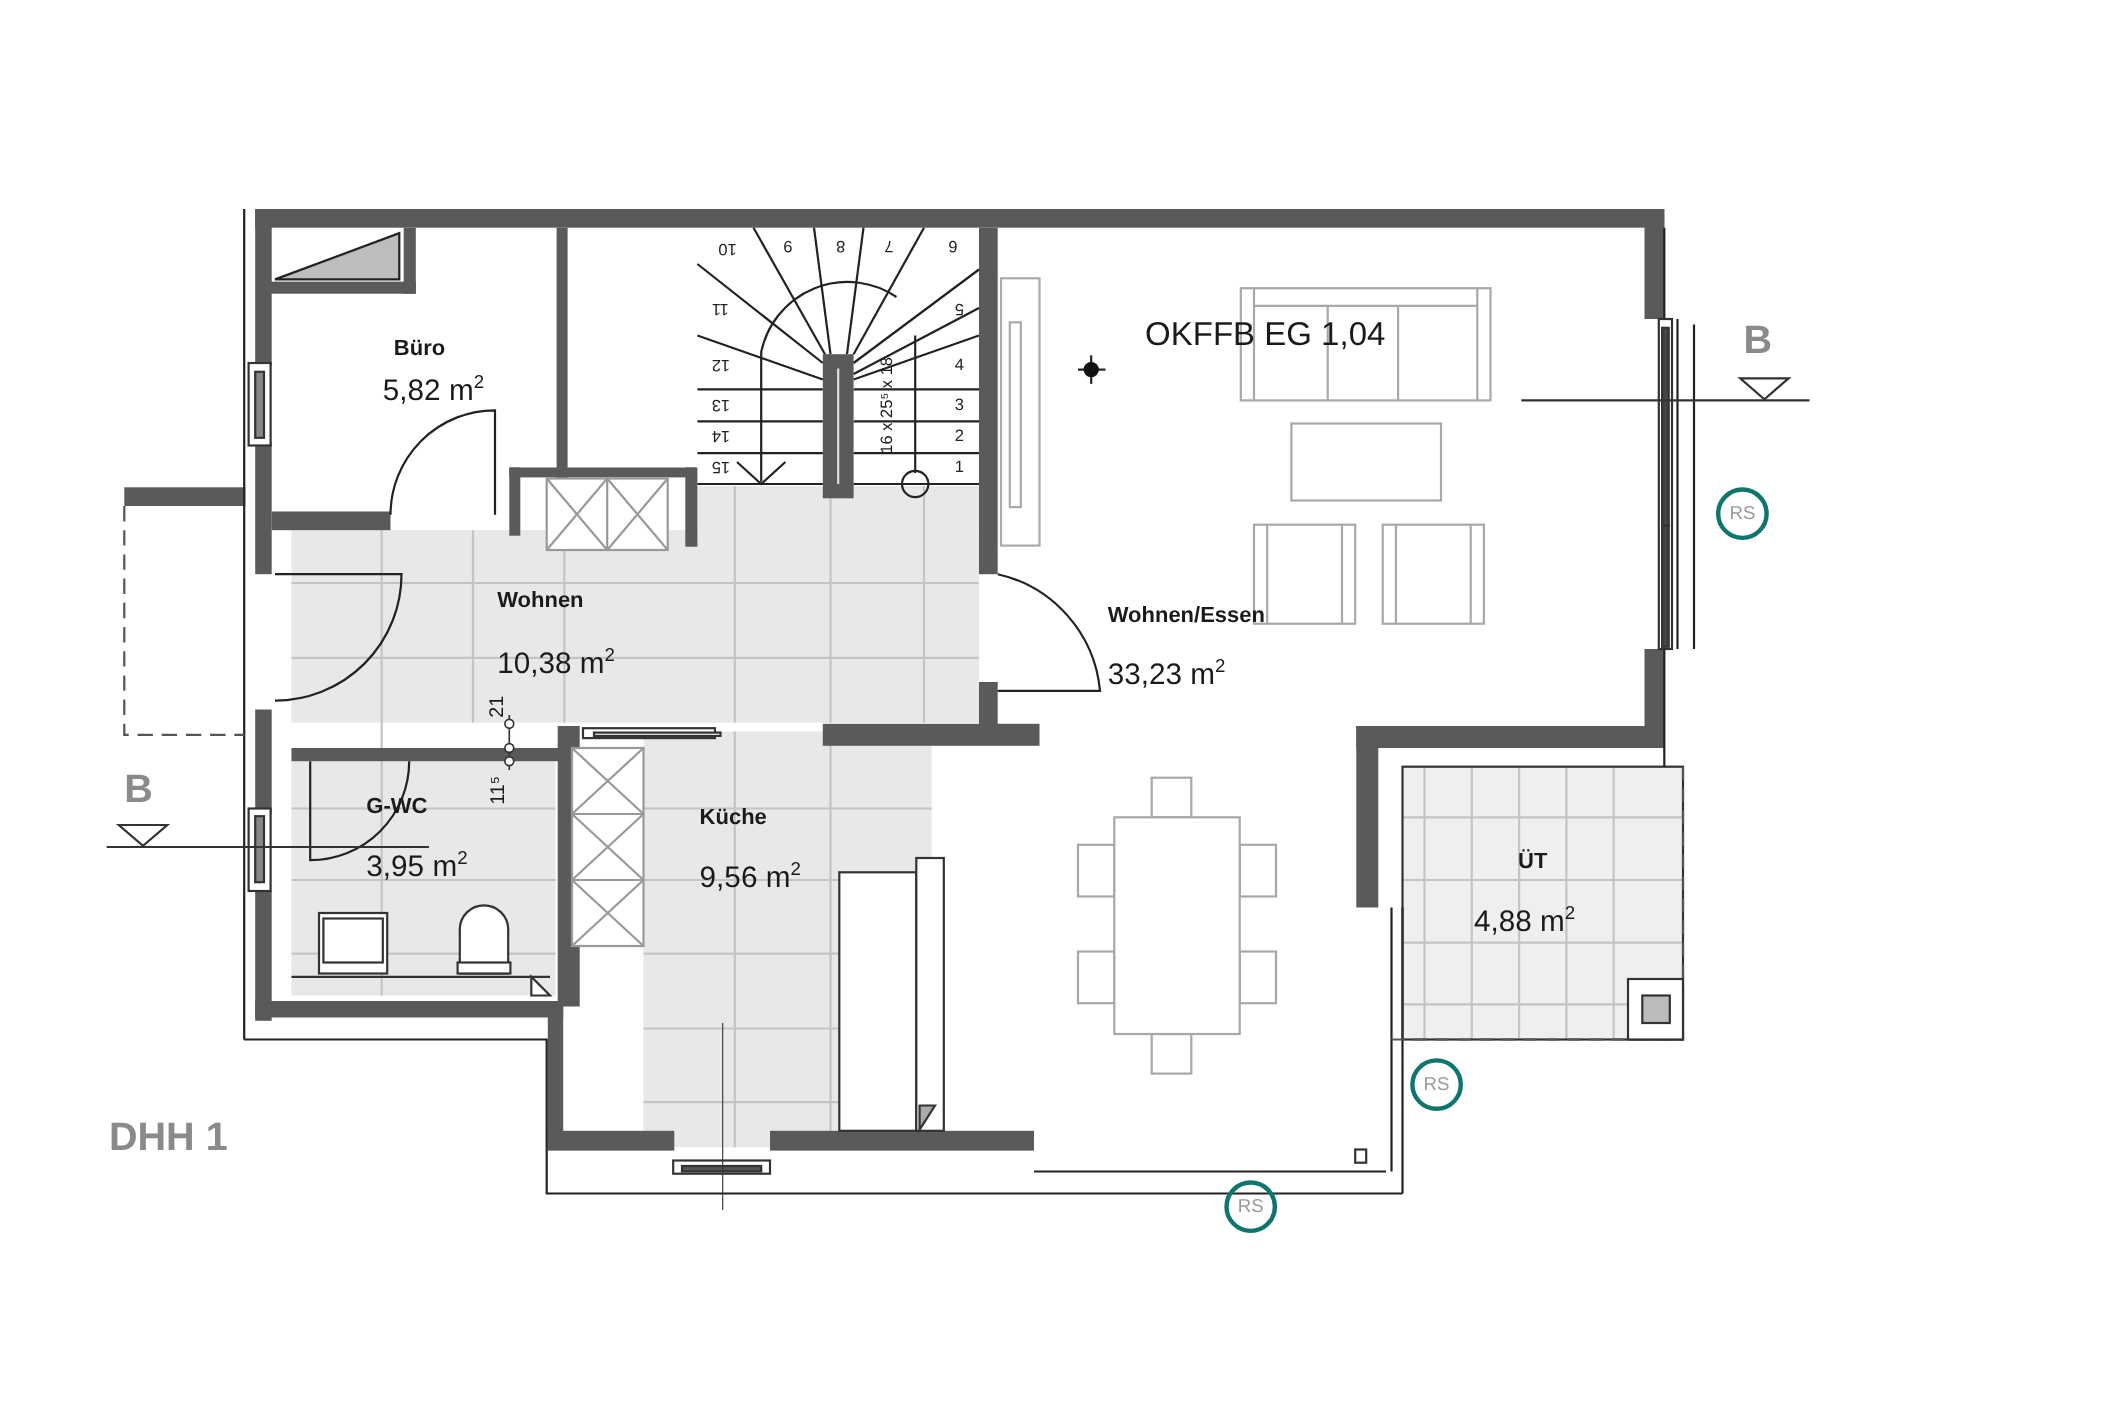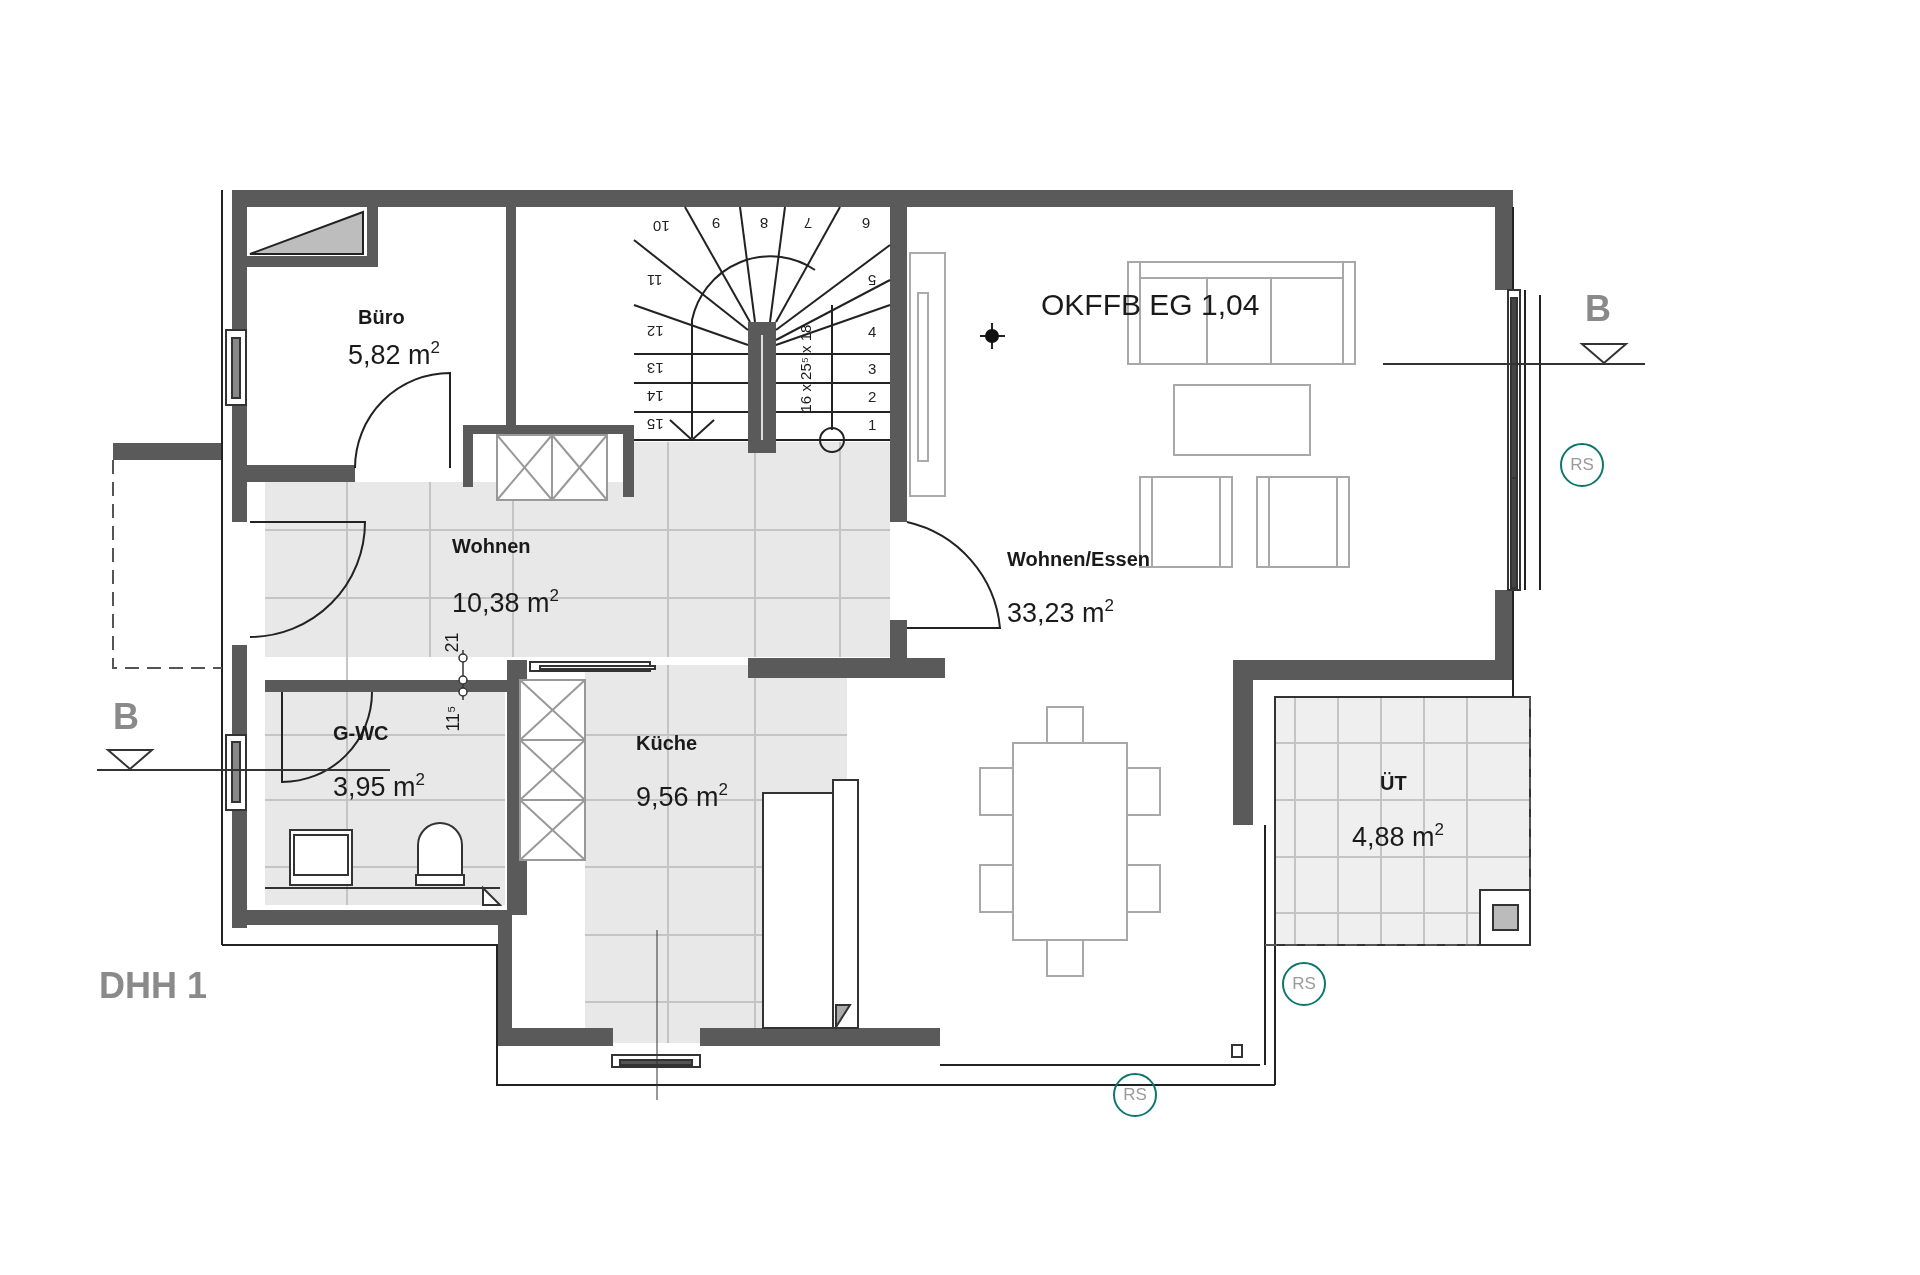--- a/index.html
+++ b/index.html
@@ -3,21 +3,21 @@
 <meta charset="utf-8">
 <style>
   html, body { margin:0; padding:0; background:#ffffff; }
   body { width:1920px; height:1275px; position:relative; overflow:hidden; font-family:"Liberation Sans", sans-serif; }
   #plan { position:absolute; left:0; top:0; width:1920px; height:1275px; }
   .lbl { position:absolute; white-space:nowrap; color:#1a1a1a; font-family:"Liberation Sans", sans-serif; }
   .room-name { font-weight:bold; font-size:20px; }
   .room-area { font-size:27px; }
   .room-area sup { font-size:17px; vertical-align:top; position:relative; top:-2px; }
   .grey-label { color:#8a8a8a; font-weight:bold; }
-  .rs { position:absolute; width:40px; height:40px; border:2px solid #0f766e; border-radius:50%; color:#9a9a9a; font-size:17px; text-align:center; line-height:40px; }
+  .rs { position:absolute; width:40px; height:40px; border:4px solid #0f766e; border-radius:50%; color:#9a9a9a; font-size:17px; text-align:center; line-height:40px; }
   .stair-num { position:absolute; font-size:15px; color:#222; }
   .flip { transform:rotate(180deg); }
   .rot90 { transform:rotate(-90deg); }
 </style>
 </head>
 <body>
 
 <svg id="plan" viewBox="0 0 1920 1275" xmlns="http://www.w3.org/2000/svg">
 
   <g fill="#e8e8e8" stroke="none">
@@ -253,24 +253,24 @@
 <div class="lbl room-name" style="left:333px;top:722px;">G-WC</div>
 <div class="lbl room-area" style="left:333px;top:772px;"><span>3,95</span> <span>m</span><sup>2</sup></div>
 
 <div class="lbl room-name" style="left:636px;top:732px;">Küche</div>
 <div class="lbl room-area" style="left:636px;top:782px;"><span>9,56</span> <span>m</span><sup>2</sup></div>
 
 <div class="lbl room-name" style="left:1007px;top:548px;">Wohnen/Essen</div>
 <div class="lbl room-area" style="left:1007px;top:598px;"><span>33,23</span> <span>m</span><sup>2</sup></div>
 
 <div class="lbl room-name" style="left:1343px;top:772px;margin-left:37px;">ÜT</div>
-<div class="lbl room-area" style="left:1340px;top:822px;padding-left:12px;"><span>4,88</span> <span>m</span><sup>2</sup></div>
+<div class="lbl room-area" style="left:1340px;top:822px;"><span>4,88</span> <span>m</span><sup>2</sup></div>
 
 <div class="lbl" style="left:1009px;top:288px;font-size:30px;margin-left:32px;">OKFFB EG 1,04</div>
-<div class="lbl grey-label" style="left:99px;top:965px;font-size:36px;">DHH 1</div>
+<div class="lbl grey-label" style="left:99px;top:1012px;font-size:36px;">DHH 1</div>
 <div class="lbl grey-label" style="left:1585px;top:288px;font-size:36px;">B</div>
 <div class="lbl grey-label" style="left:113px;top:696px;font-size:36px;">B</div>
 <div class="lbl rot90" style="left:762px;top:360px;font-size:15px;">16 x 25⁵ x 18</div>
 <div class="lbl rot90" style="left:442px;top:632px;font-size:18px;">21</div>
 <div class="lbl rot90" style="left:440px;top:708px;font-size:18px;">11⁵</div>
 
 <div class="stair-num" style="left:868px;top:416px;">1</div>
 <div class="stair-num" style="left:868px;top:388px;">2</div>
 <div class="stair-num" style="left:868px;top:360px;">3</div>
 <div class="stair-num" style="left:868px;top:323px;">4</div>

